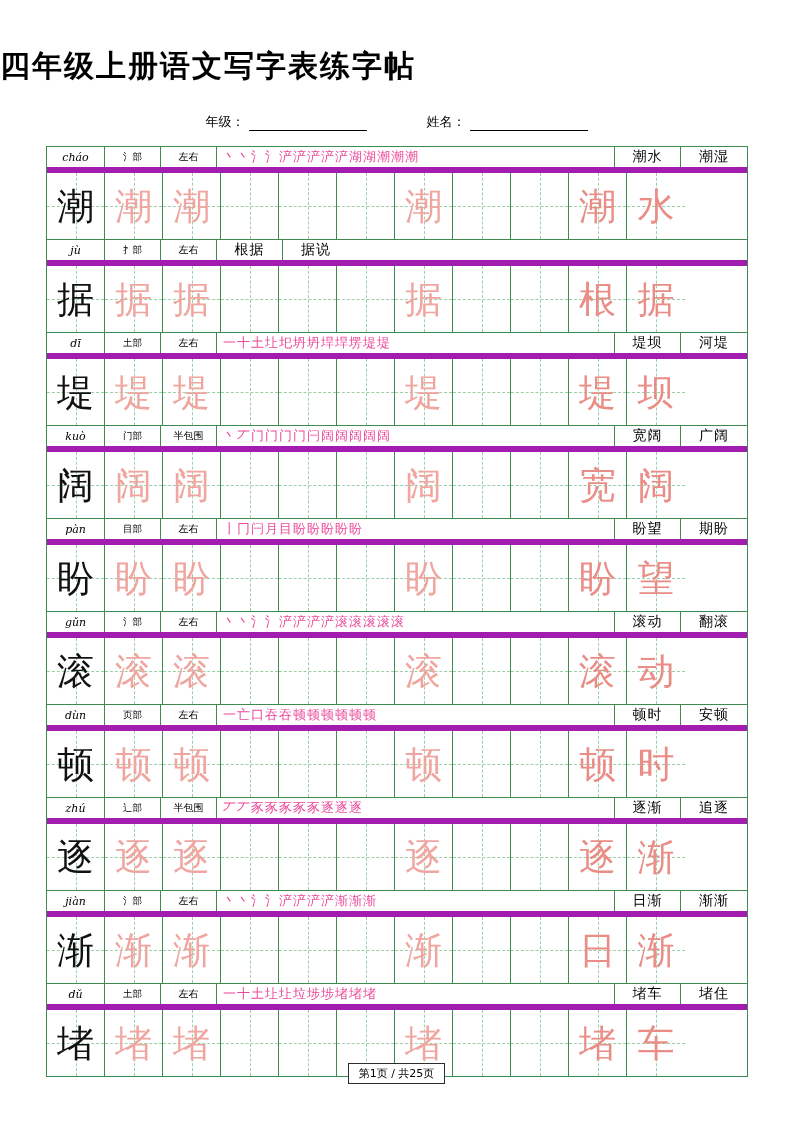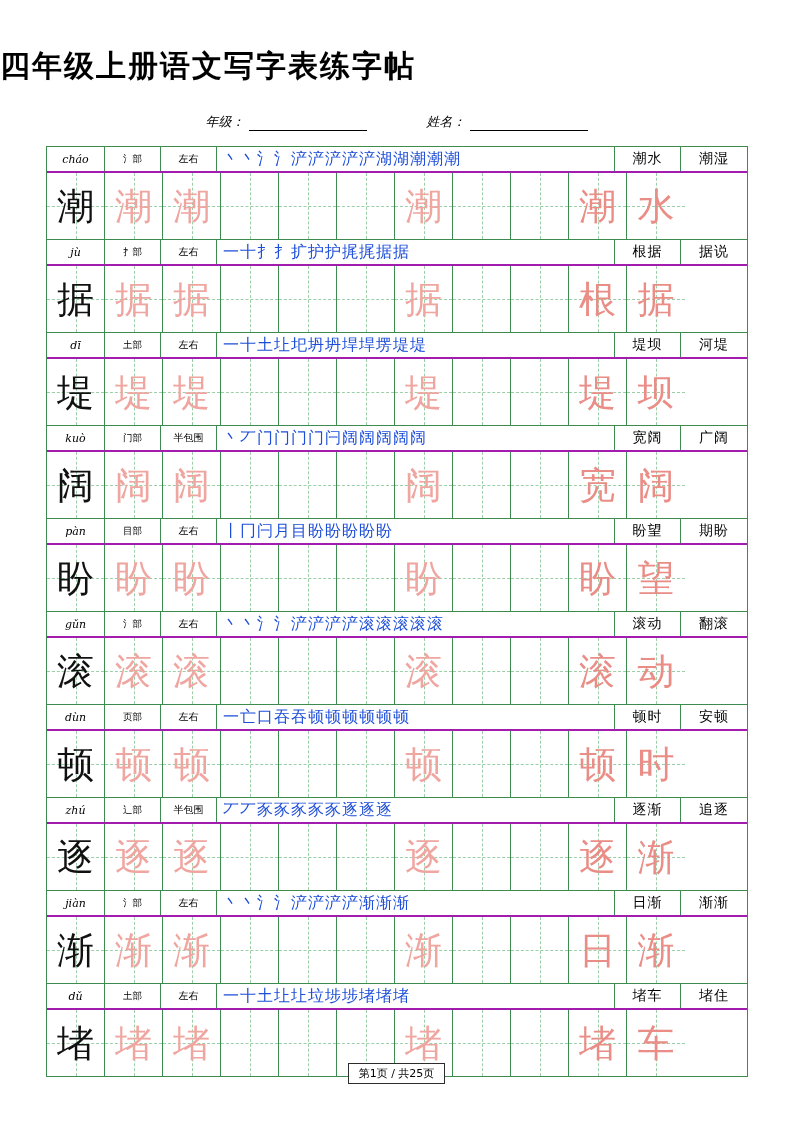--- a/index.html
+++ b/index.html
@@ -30,21 +30,20 @@
     font-family: "DejaVu Serif", "Liberation Serif", serif;
     color: #000;
   }
   .meta-row {
     display: flex;
     justify-content: center;
     gap: 60px;
     margin-top: 26px;
     font-size: 13px;
     color: #000;
-    font-style: italic;
   }
   .meta-item {
     display: flex;
     align-items: flex-end;
   }
   .meta-label { white-space: nowrap; }
   .meta-line {
     display: inline-block;
     width: 118px;
     border-bottom: 1px solid #000;
@@ -65,21 +64,21 @@
     border-bottom: 1.5px solid #3e8b4f;
     box-sizing: border-box;
   }
   .char-block:last-child { border-bottom: none; }
 
   
   .info-row {
     display: flex;
     height: 26px;
     box-sizing: border-box;
-    border-bottom: 2px solid #a21caf;
+    border-bottom: 6px solid #a21caf;
   }
   .cell {
     box-sizing: border-box;
     border-right: 1px solid #3e8b4f;
     display: flex;
     align-items: center;
     justify-content: center;
     font-size: 10px;
     color: #000;
     overflow: hidden;
@@ -89,22 +88,22 @@
     font-family: "DejaVu Serif", serif;
     font-style: italic;
     font-size: 11px;
   }
   .c-radical { width: 56px; font-size: 9.5px; }
   .c-struct  { width: 56px; font-size: 10px; }
   .c-strokes {
     flex: 1;
     justify-content: flex-start;
     padding-left: 6px;
-    font-size: 16px;
-    color: #1d4ed8;
+    font-size: 13px;
+    color: #ec4899;
     letter-spacing: 1px;
     white-space: nowrap;
     font-family: "DejaVu Sans", sans-serif;
   }
   .c-word {
     width: 66px;
     font-size: 14px;
     letter-spacing: 1px;
   }
   .c-word.last { border-right: none; }
@@ -218,21 +217,20 @@
           <div class="gbox last">
             <span class="glyph ink-red-strong">水</span>
           </div>
         </div>
       </div>
       <div class="char-block">
         <div class="info-row">
           <div class="cell c-pinyin">jù</div>
           <div class="cell c-radical">扌部</div>
           <div class="cell c-struct">左右</div>
-          <div class="cell c-strokes">一十扌扌扩护护捤捤据据</div>
           <div class="cell c-word">根据</div>
           <div class="cell c-word last">据说</div>
         </div>
         <div class="practice-row">
           <div class="gbox">
             <span class="glyph ink-black">据</span>
           </div>
           <div class="gbox">
             <span class="glyph ink-red">据</span>
           </div>

